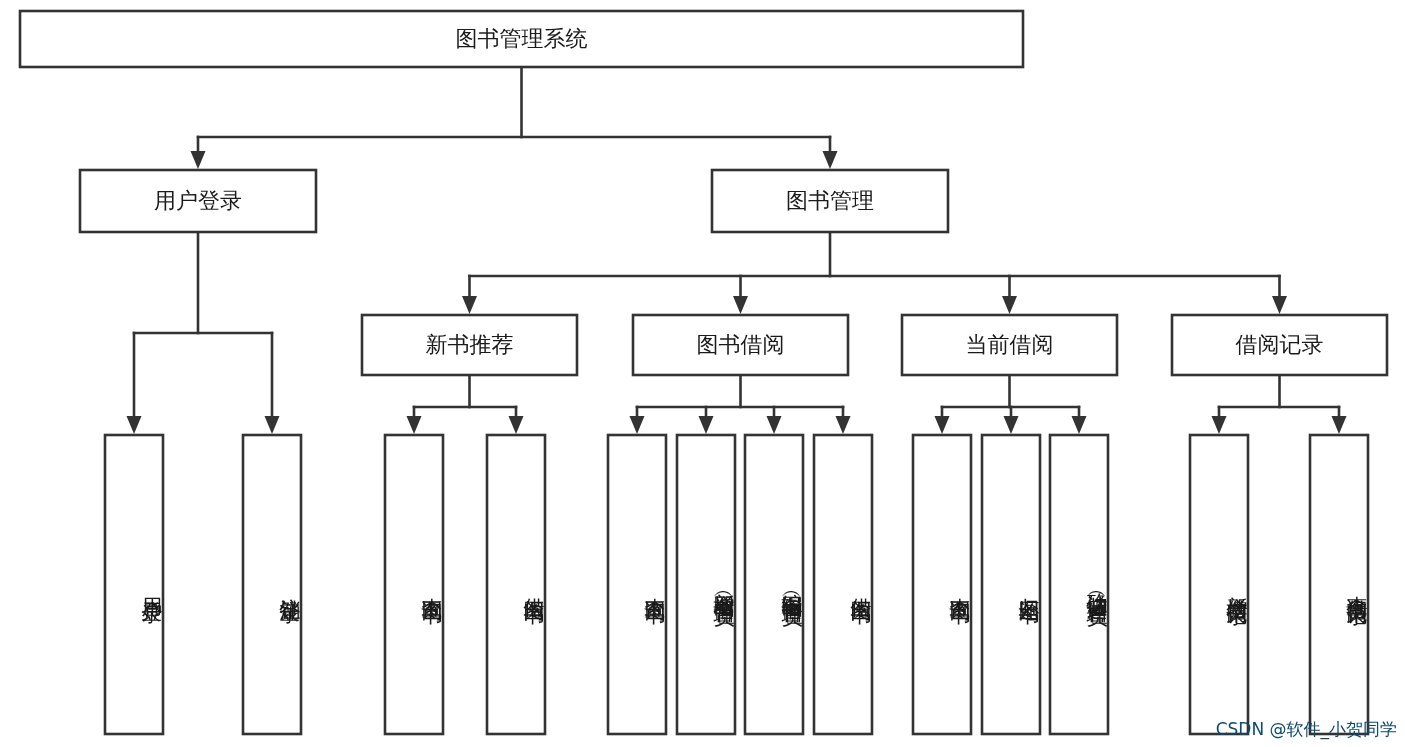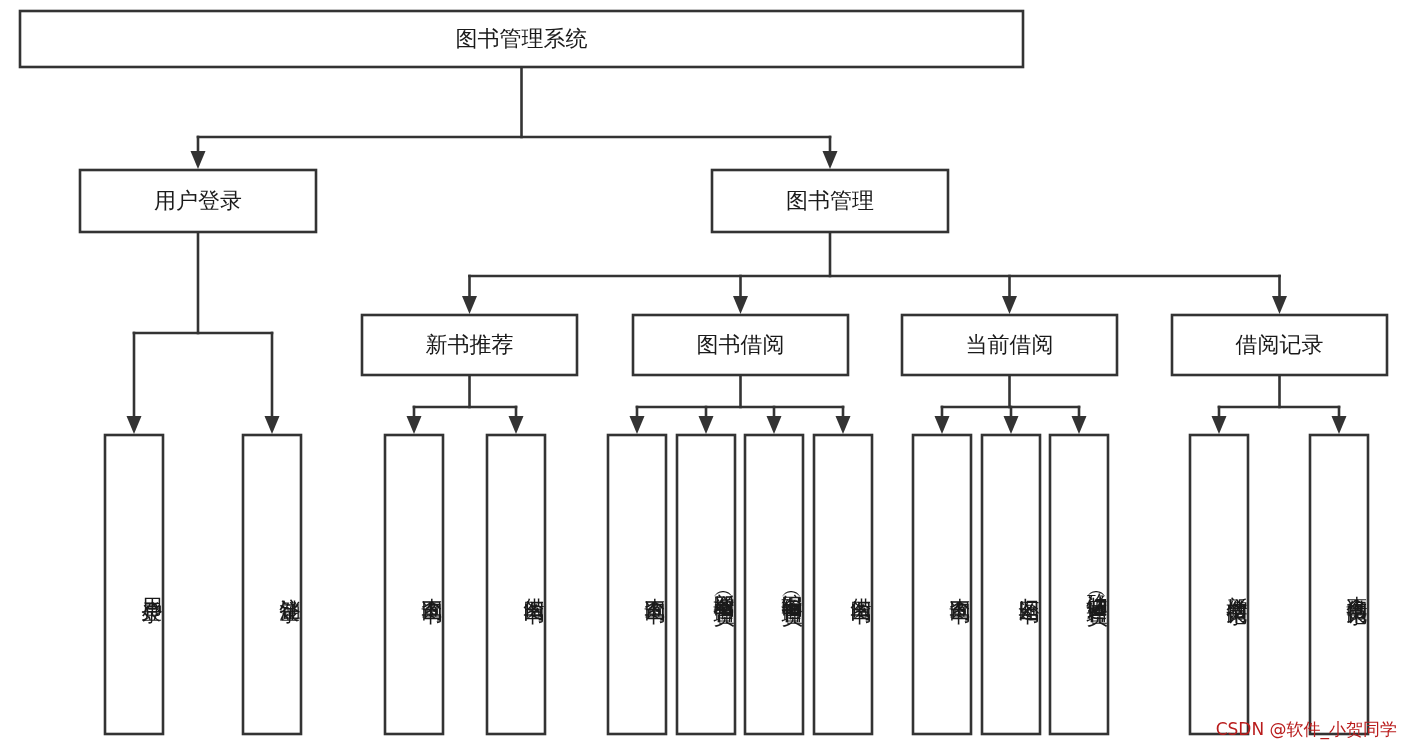--- a/index.html
+++ b/index.html
@@ -70,21 +70,21 @@
     align-items: flex-start;
     justify-content: center;
     pointer-events: none;
   }
   .watermark {
     position: absolute;
     right: 8px;
     bottom: 6px;
     font-family: "DejaVu Sans", "Liberation Sans", sans-serif;
     font-size: 17px;
-    color: #b91c1c;
+    color: #0c4a6e;
     white-space: nowrap;
   }
 </style>
 </head>
 <body>
 
 <div id="diagram-root">
   <svg class="diagram" viewBox="0 0 1405 747" xmlns="http://www.w3.org/2000/svg">
     <g id="connector-layer">
         <path d="M 521.5 67 L 521.5 137" class="connector"></path>

